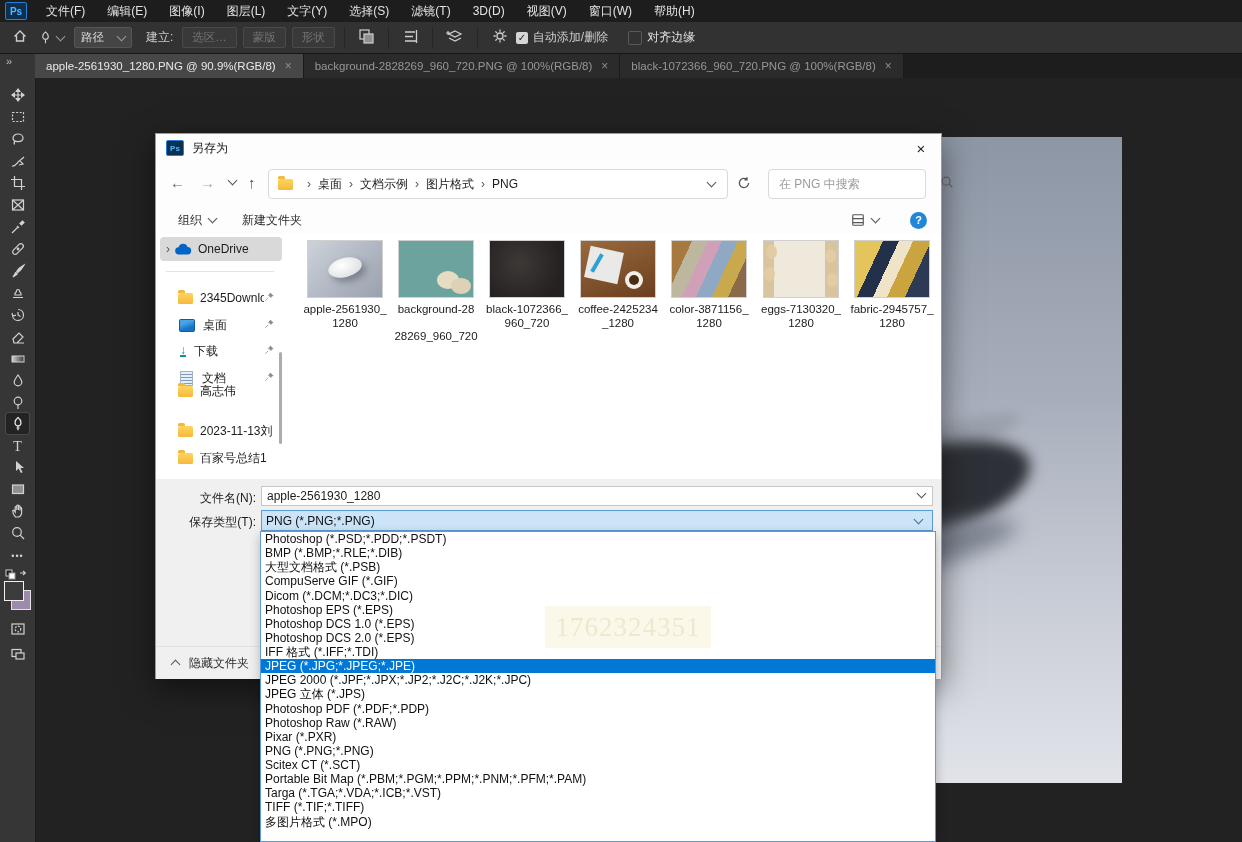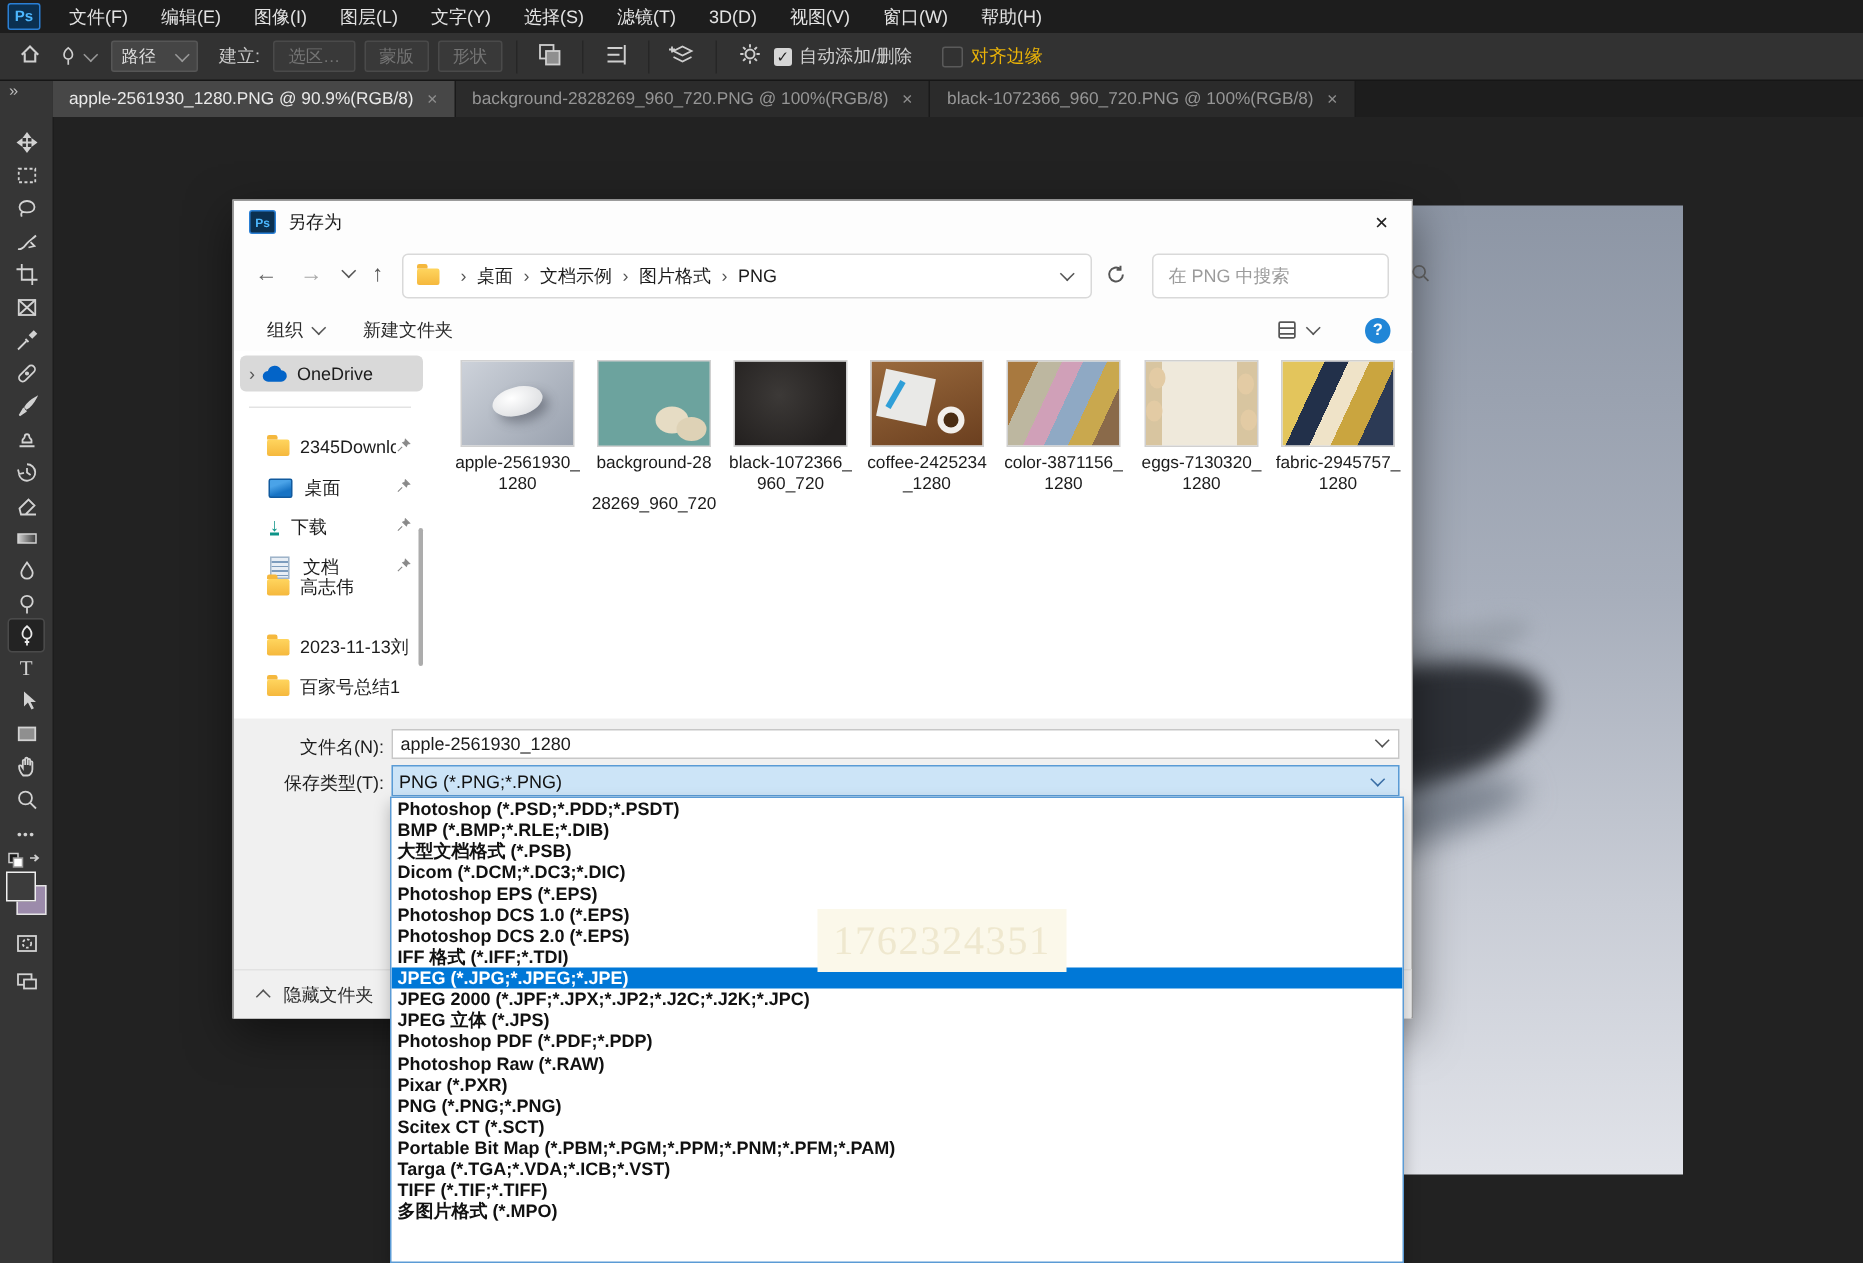--- a/index.html
+++ b/index.html
@@ -101,21 +101,21 @@
   .t-fabric{background:linear-gradient(115deg,#e3c55c 0 28%,#22304a 28% 44%,#efe3c8 44% 58%,#caa53f 58% 76%,#2c3a55 76% 100%);}
   .fields-label{position:absolute;width:100px;text-align:right;font-size:12px;color:#1c1c1c;}
   .fn-input{position:absolute;left:105px;top:352px;width:672px;height:20px;border:1px solid #c7c7c7;background:#fff;
     font-size:12px;color:#1c1c1c;padding:0 18px 0 5px;font-family:"Liberation Sans",sans-serif;box-sizing:border-box;}
   .type-select{position:absolute;left:105px;top:376px;width:672px;height:21px;background:#cce4f7;
     border:1px solid #5a9bd5;box-sizing:border-box;display:flex;align-items:center;font-size:12px;color:#111;padding-left:4px;}
   .bottombar{position:absolute;left:0;top:512px;width:785px;height:32px;background:#f0f0f0;border-top:1px solid #e2e2e2;
     display:flex;align-items:center;font-size:12px;color:#2b2b2b;}
   
   .dropdown{left:260px;top:531px;width:676px;height:311px;background:#fff;border:1px solid #5b9bd5;
-    box-sizing:border-box;z-index:20;overflow:hidden;box-shadow:0 4px 10px rgba(0,0,0,.25);font-weight:bold;}
+    box-sizing:border-box;z-index:20;overflow:hidden;box-shadow:0 4px 10px rgba(0,0,0,.25);}
   .dd-item{height:14.14px;line-height:14.2px;font-size:12px;color:#111;padding-left:4px;white-space:nowrap;overflow:hidden;}
   .dd-item.sel{background:#0078d7;color:#fff;}
   .watermark{left:545px;top:606px;width:166px;height:42px;background:#fbf8ea;z-index:30;pointer-events:none;
     display:flex;align-items:center;justify-content:center;font-family:"Liberation Serif",serif;
     font-size:27px;color:#efe8cf;letter-spacing:1px;}
   .scrollthumb{position:absolute;left:123px;top:118px;width:3px;height:92px;background:#acacac;border-radius:2px;}
   svg.ic{stroke:#555;fill:none;stroke-width:1.3;}
 </style>
 </head>
 <body>
@@ -179,21 +179,21 @@
     <span class="ob-sep"></span>
     <span style="margin:0 8px;">
       <svg width="16" height="16" viewBox="0 0 16 16" style="stroke:#cfcfcf;fill:none;stroke-width:1.3">
           <circle cx="8" cy="8" r="3"></circle>
           <path d="M8 1.5v2.2M8 12.3v2.2M1.5 8h2.2M12.3 8h2.2M3.4 3.4l1.6 1.6M11 11l1.6 1.6M12.6 3.4L11 5M5 11l-1.6 1.6"></path>
         </svg>
     </span>
     <span class="cb">✓</span>
     <span>自动添加/删除</span>
     <span class="cb off" style="margin-left:20px;"></span>
-    <span style="color:#eab308;">对齐边缘</span>
+    <span style="color:#e5e5e5;">对齐边缘</span>
   </div>
 
   <div class="abs toolpanel">
     <span class="abs collapse" style="left:6px;top:2px;">»</span>
     <div class="tool" style="top:31px;">
         <svg width="16" height="16" viewBox="0 0 16 16">
           <path d="M8 2v12M2 8h12M8 2l-1.8 2.4h3.6zM8 14l-1.8-2.4h3.6zM2 8l2.4-1.8v3.6zM14 8l-2.4-1.8v3.6z" style="fill:#d2d2d2"></path>
         </svg>
       </div>
     <div class="tool" style="top:53px;">
@@ -528,20 +528,21 @@
     <div class="bottombar">
       <span class="chv dark up" style="margin-left:16px;"></span>
       <span style="margin-left:10px;">隐藏文件夹</span>
     </div>
   </div>
 
   <div class="abs dropdown">
     <div class="dd-item">Photoshop (*.PSD;*.PDD;*.PSDT)</div>
     <div class="dd-item">BMP (*.BMP;*.RLE;*.DIB)</div>
     <div class="dd-item">大型文档格式 (*.PSB)</div>
+    <div class="dd-item">CompuServe GIF (*.GIF)</div>
     <div class="dd-item">Dicom (*.DCM;*.DC3;*.DIC)</div>
     <div class="dd-item">Photoshop EPS (*.EPS)</div>
     <div class="dd-item">Photoshop DCS 1.0 (*.EPS)</div>
     <div class="dd-item">Photoshop DCS 2.0 (*.EPS)</div>
     <div class="dd-item">IFF 格式 (*.IFF;*.TDI)</div>
     <div class="dd-item sel">JPEG (*.JPG;*.JPEG;*.JPE)</div>
     <div class="dd-item">JPEG 2000 (*.JPF;*.JPX;*.JP2;*.J2C;*.J2K;*.JPC)</div>
     <div class="dd-item">JPEG 立体 (*.JPS)</div>
     <div class="dd-item">Photoshop PDF (*.PDF;*.PDP)</div>
     <div class="dd-item">Photoshop Raw (*.RAW)</div>

